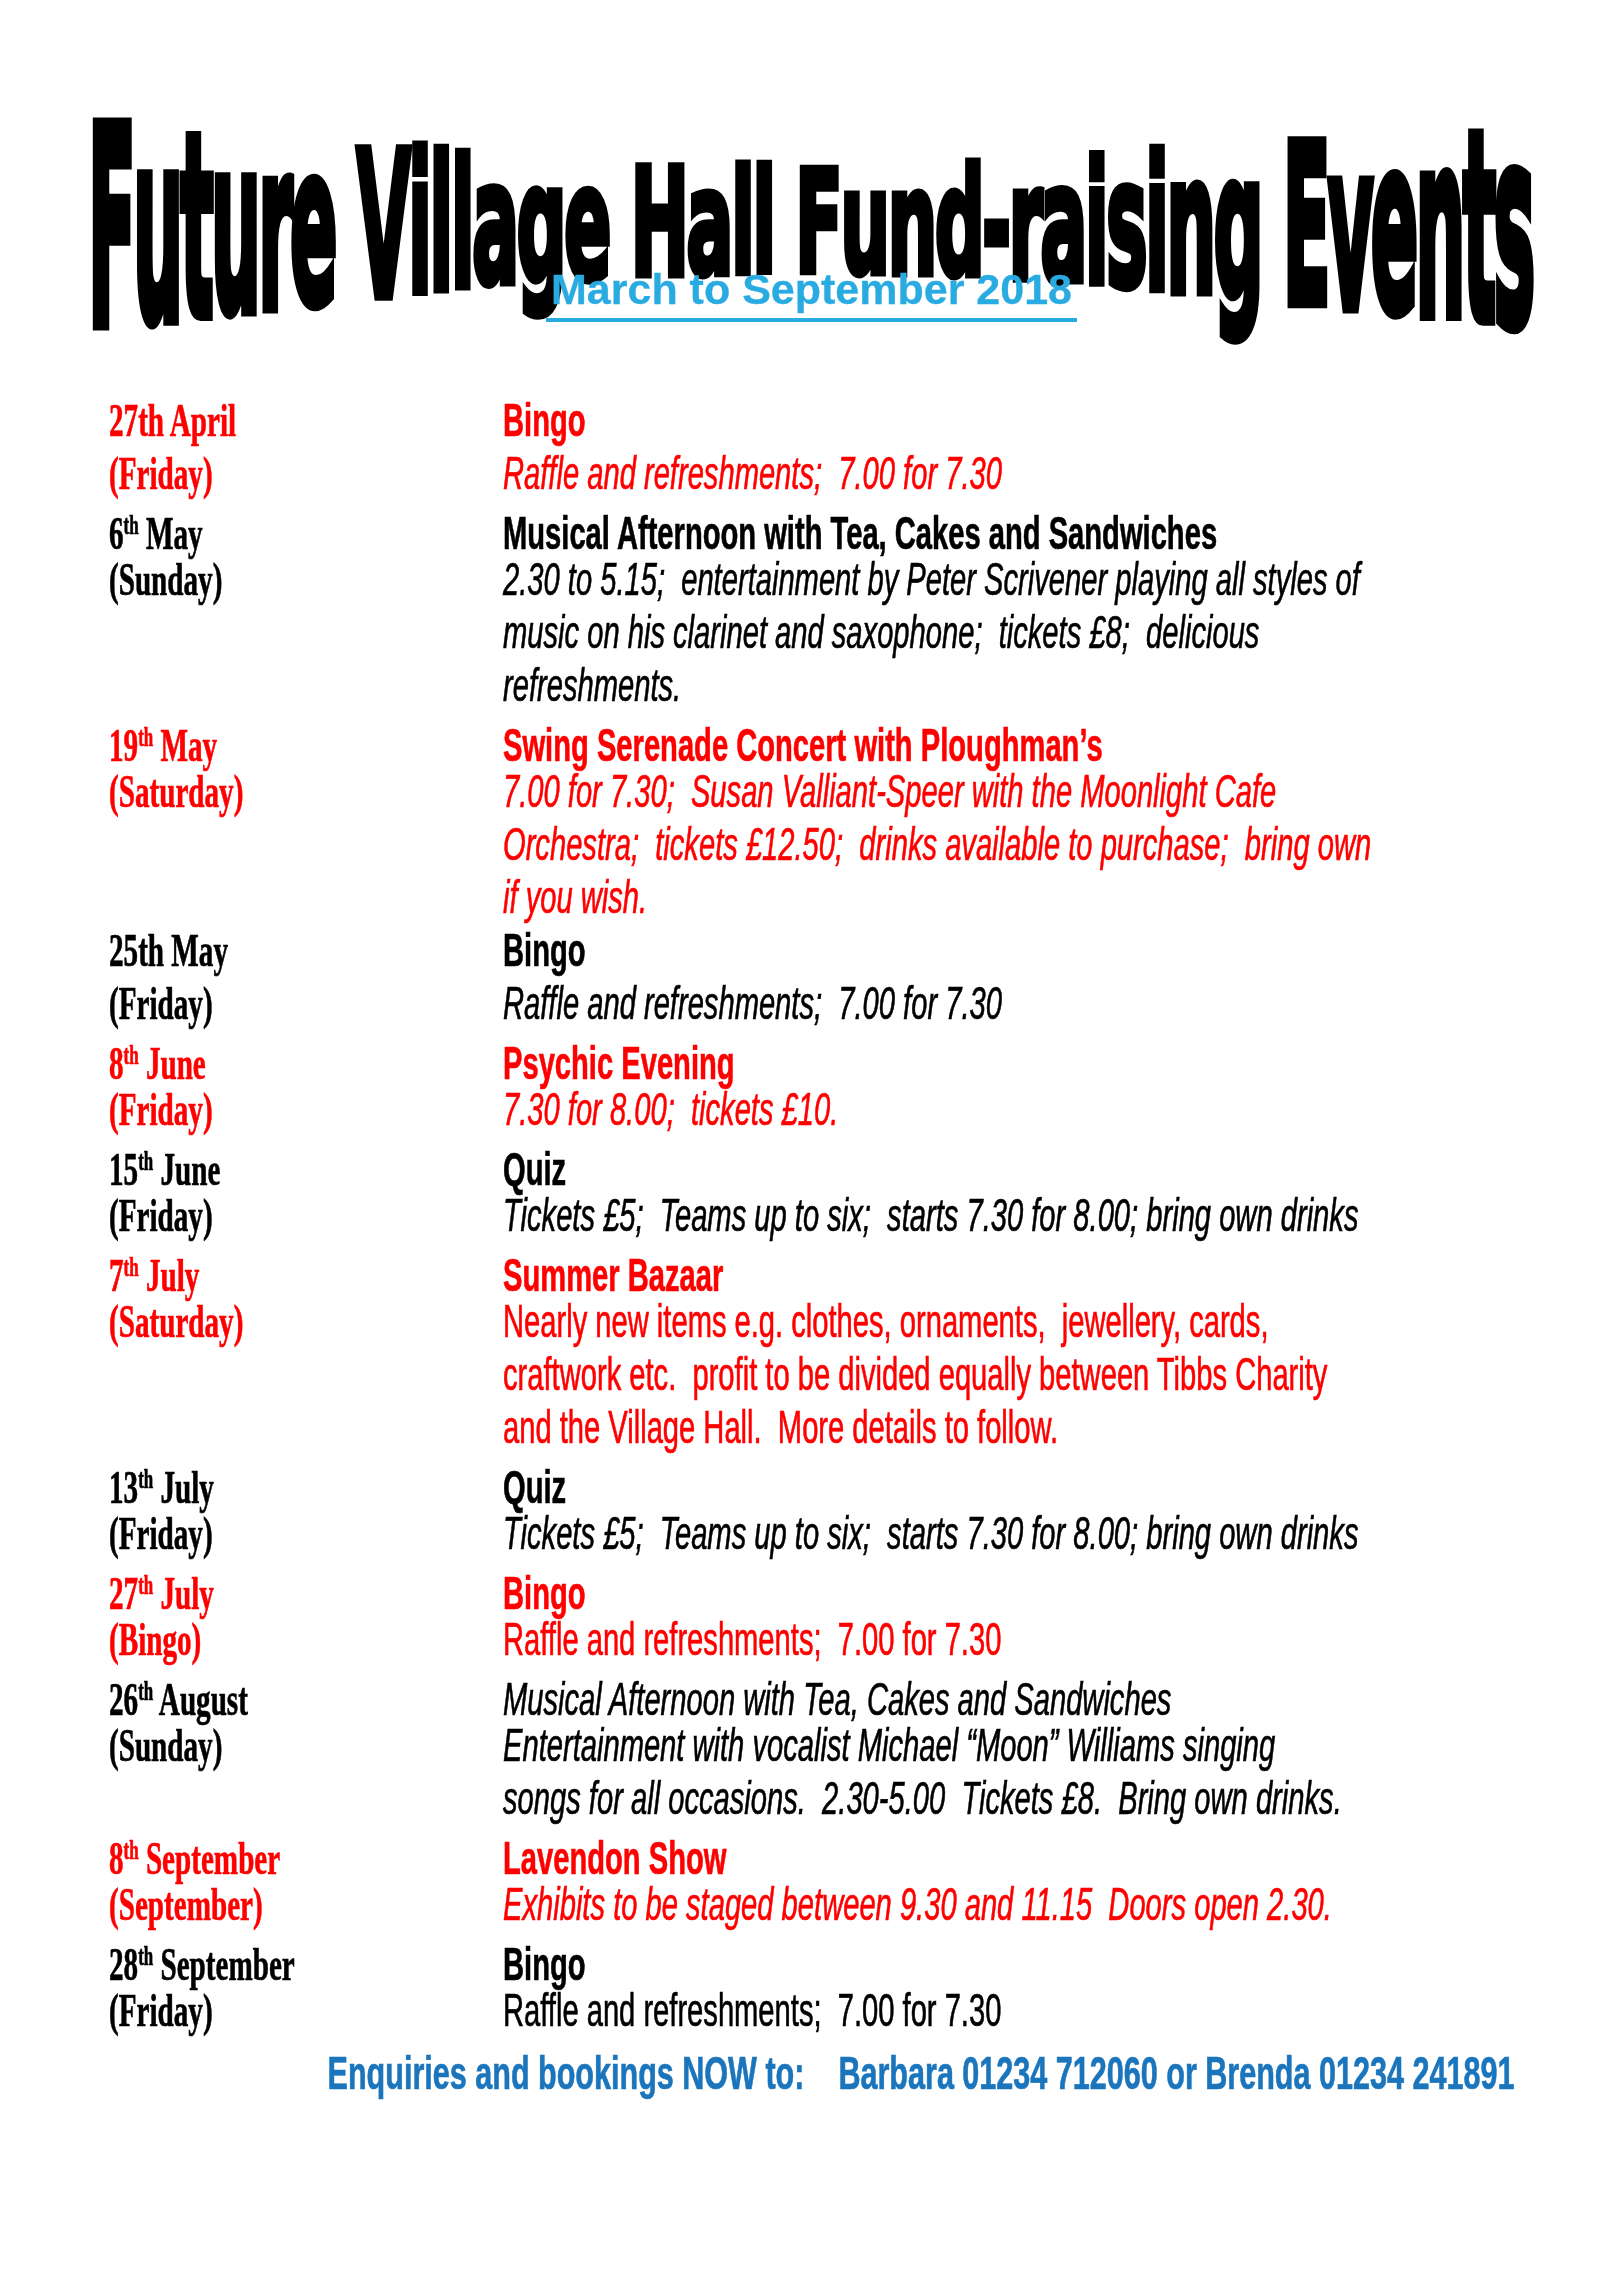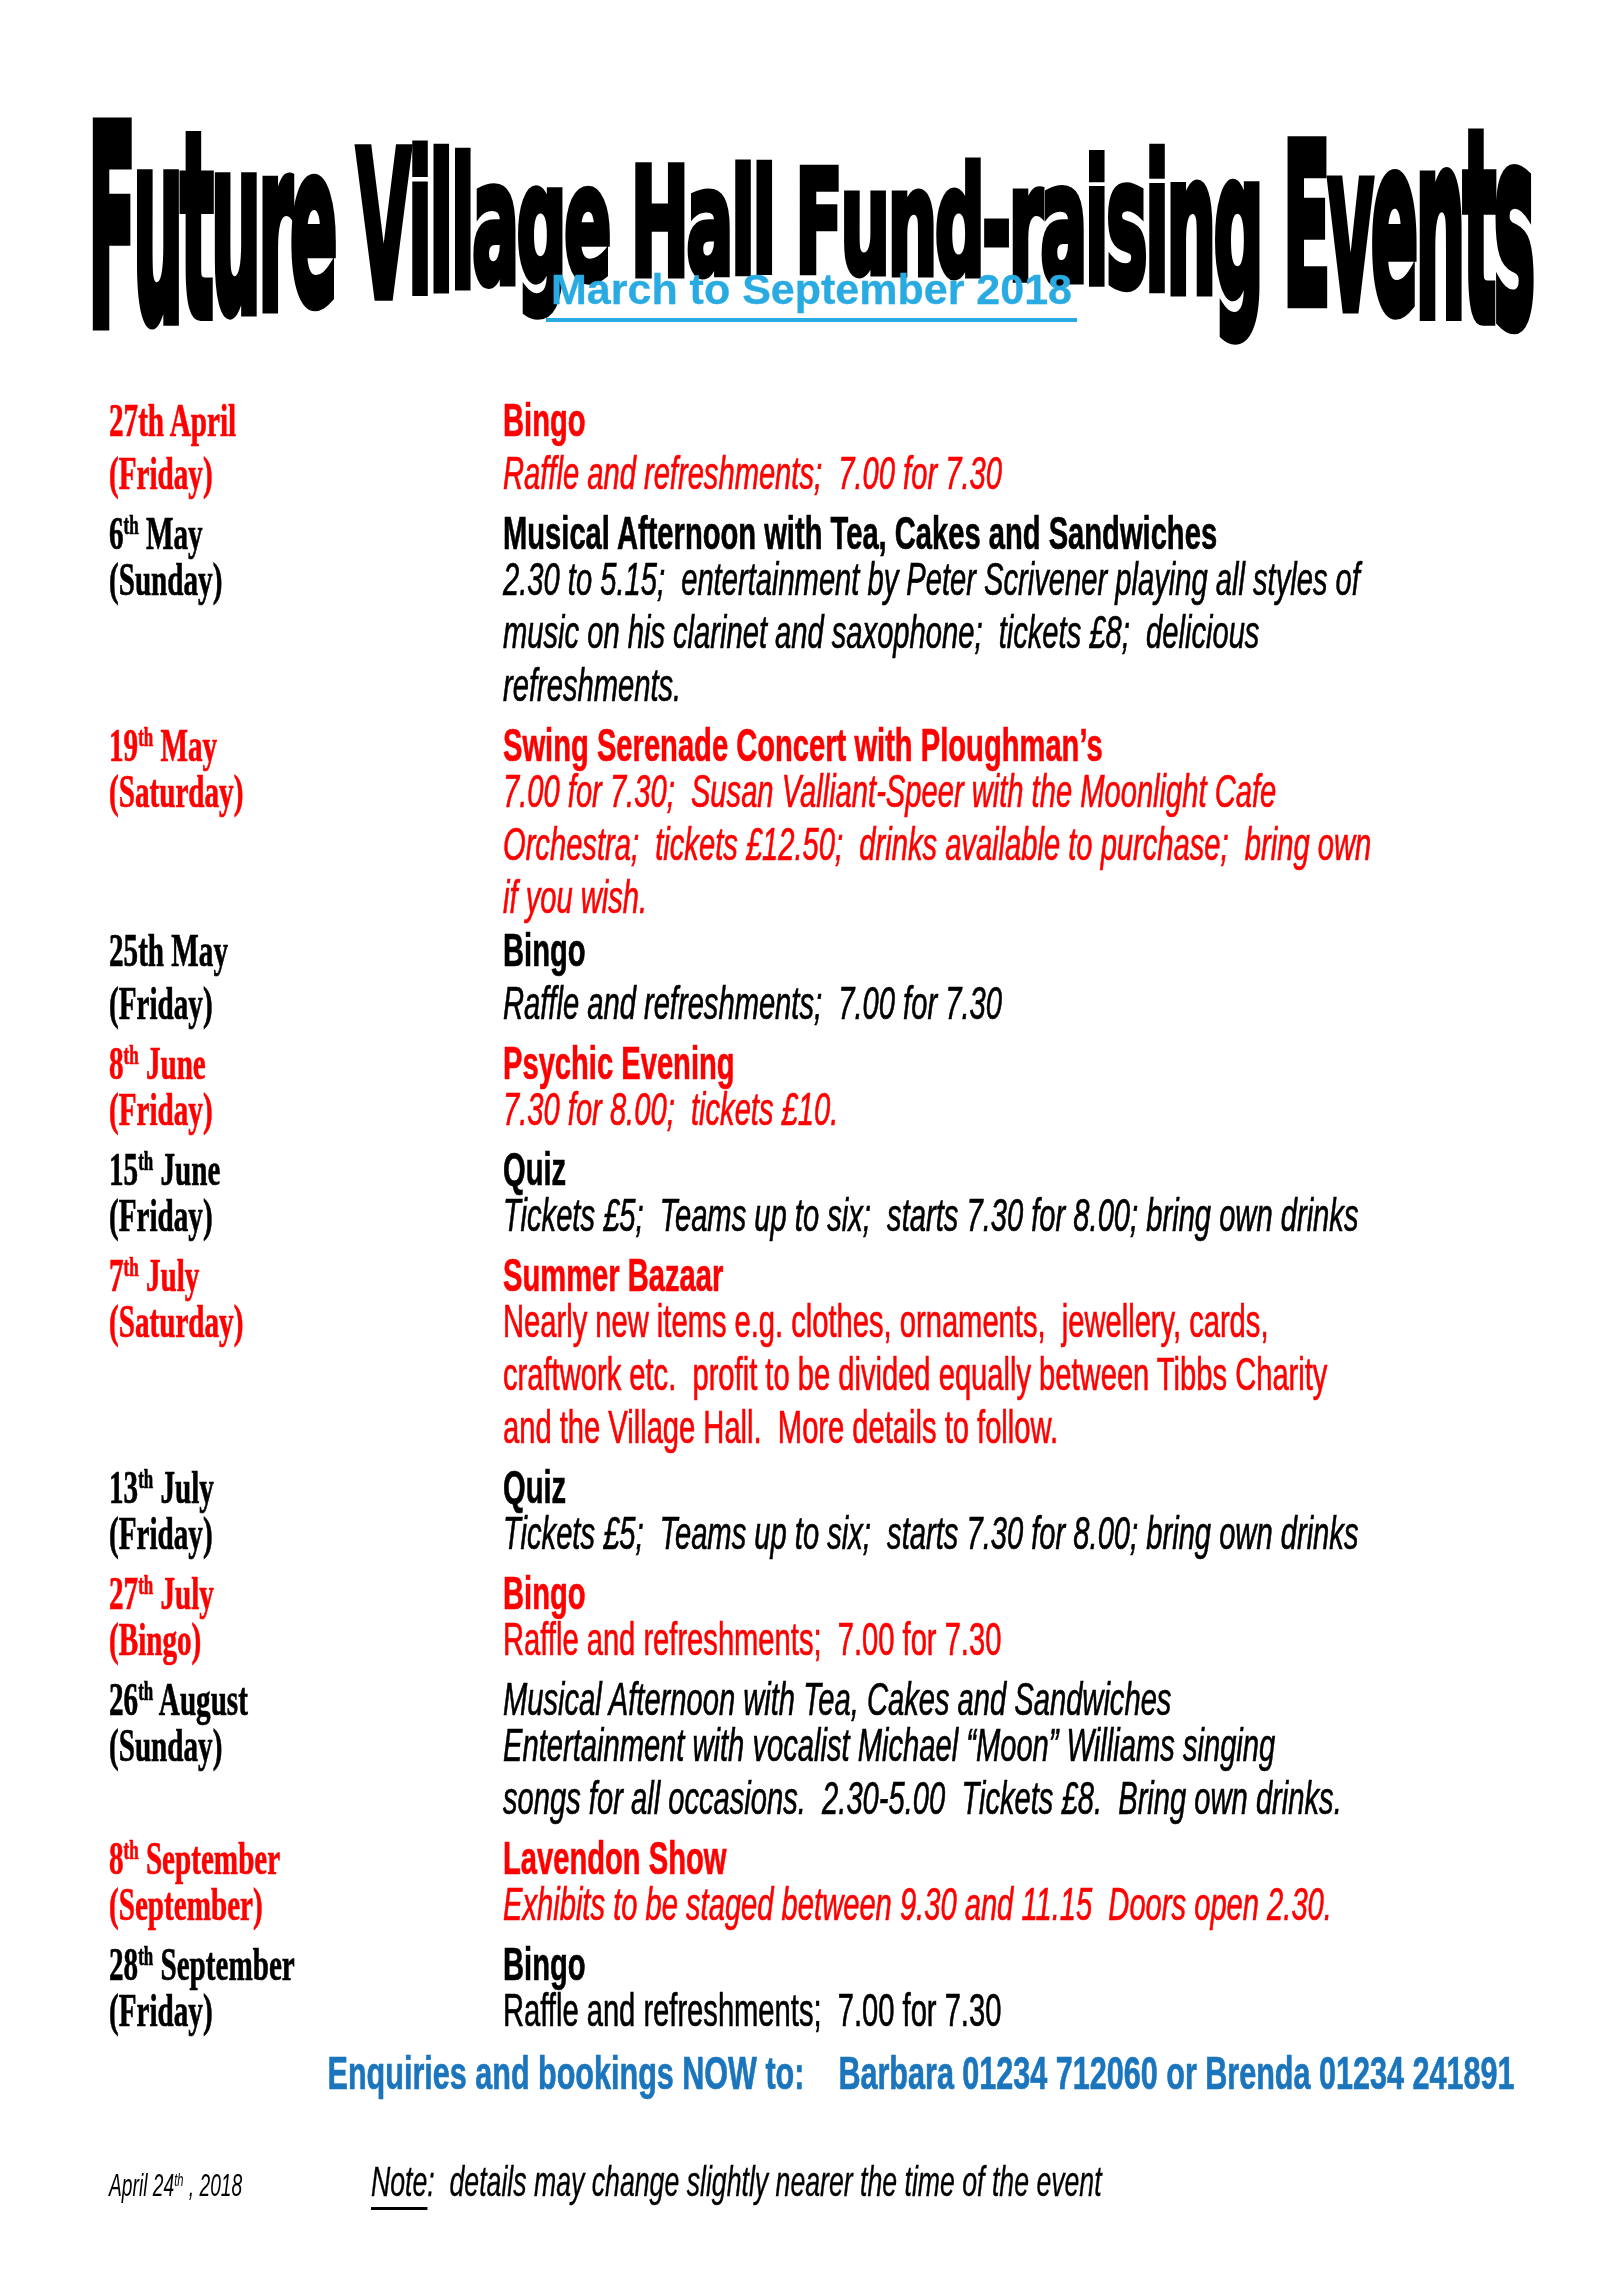--- a/index.html
+++ b/index.html
@@ -226,18 +226,15 @@
 
   <div class="evline c-black">
     <span class="cell-l"><span class="cell-inner l-inner">(Friday)</span></span><span class="cell-r"><span class="cell-inner r-inner d-upright">Raffle and refreshments;  7.00 for 7.30</span></span>
   </div>
 </div>
 
   <div class="enquiries">
     <span class="enq-inner">Enquiries and bookings NOW to:    Barbara 01234 712060 or Brenda 01234 241891</span>
   </div>
 
-  <div class="footer">
-    <span class="f-date"><span class="f-date-inner"><span>April 24</span><span class="sup">th</span><span> , 2018</span></span></span><span class="f-note"><span class="f-note-inner"><span class="note-label">Note</span><span>:  </span><span>details may change slightly nearer the time of the event</span></span></span>
-  </div>
 
 </div>
 
 
 </body></html>

